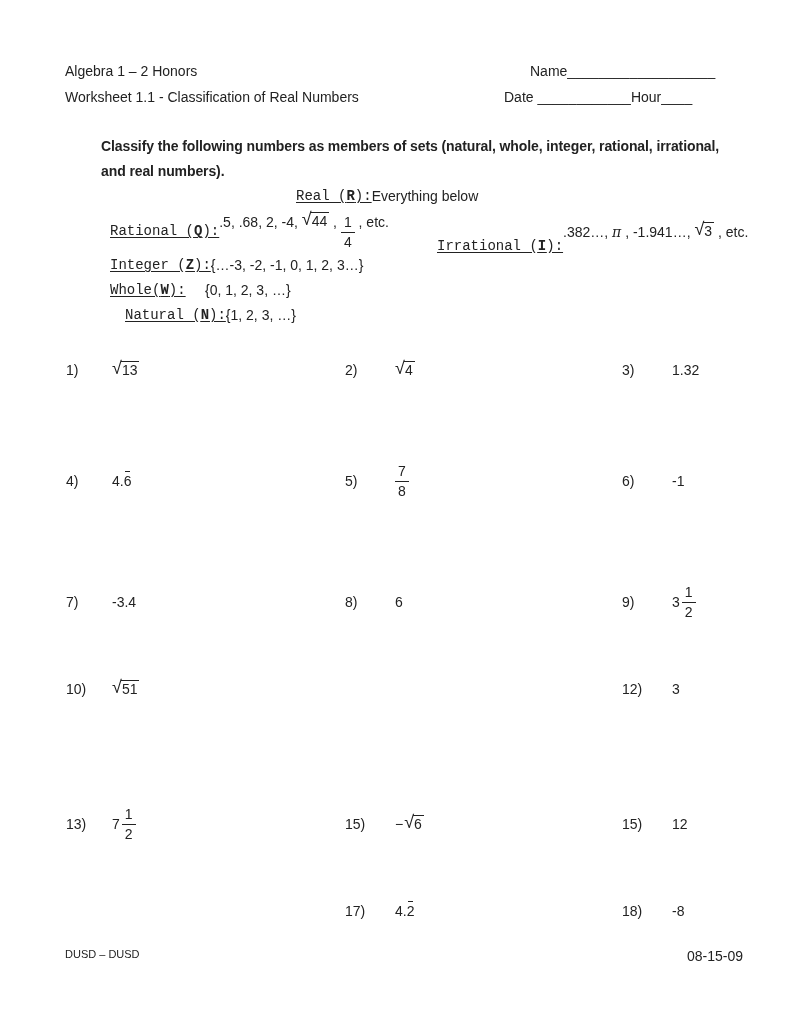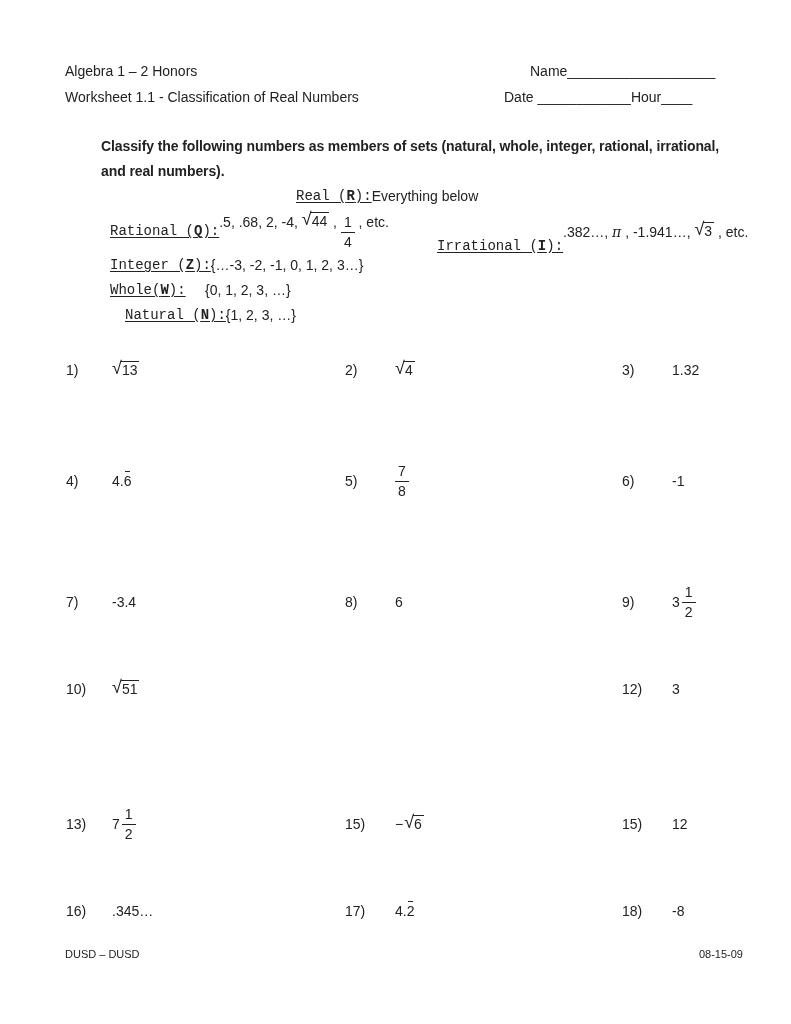--- a/index.html
+++ b/index.html
@@ -49,21 +49,21 @@
   
   .prow{position:absolute;left:0;width:100%;height:46px;}
   .prow1{top:347px}.prow2{top:458px}.prow3{top:579px}
   .prow4{top:666px}.prow5{top:801px}.prow6{top:888px}
   .pcell{position:absolute;display:flex;align-items:center;height:100%;}
   .pcell.c1{left:66px}.pcell.c2{left:345px}.pcell.c3{left:622px}
   .plabel{display:inline-block;min-width:46px;}
   .pcell.c2 .plabel,.pcell.c3 .plabel{min-width:50px;}
   
   .ftr-l{top:948px;left:65px;font-size:11px;}
-  .ftr-r{top:948px;right:48px;font-size:11px;}
+  .ftr-r{top:948px;right:48px;font-size:14px;}
 </style>
 </head>
 <body>
 
 <div class="page">
 
   <div class="abs hdr-l1">Algebra 1 – 2 Honors</div>
   <div class="abs hdr-l2">Worksheet 1.1 - Classification of Real Numbers</div>
   <div class="abs hdr-r1">Name___________________</div>
   <div class="abs hdr-r2">Date ____________Hour____</div>
@@ -244,26 +244,20 @@
             </span></span>
         </div>
         <div class="pcell c3">
           <span class="plabel">15)</span>
           <span class="pvalue"><span class="math">
               <span class="mtext">12</span>
             </span></span>
         </div>
       </div>
       <div class="prow prow6">
-        <div class="pcell c1">
-          <span class="plabel">16)</span>
-          <span class="pvalue"><span class="math">
-              <span class="mtext">.345…</span>
-            </span></span>
-        </div>
         <div class="pcell c2">
           <span class="plabel">17)</span>
           <span class="pvalue"><span class="math">
               <span class="mtext">4.</span>
               <span class="overbar">2</span>
             </span></span>
         </div>
         <div class="pcell c3">
           <span class="plabel">18)</span>
           <span class="pvalue"><span class="math">

